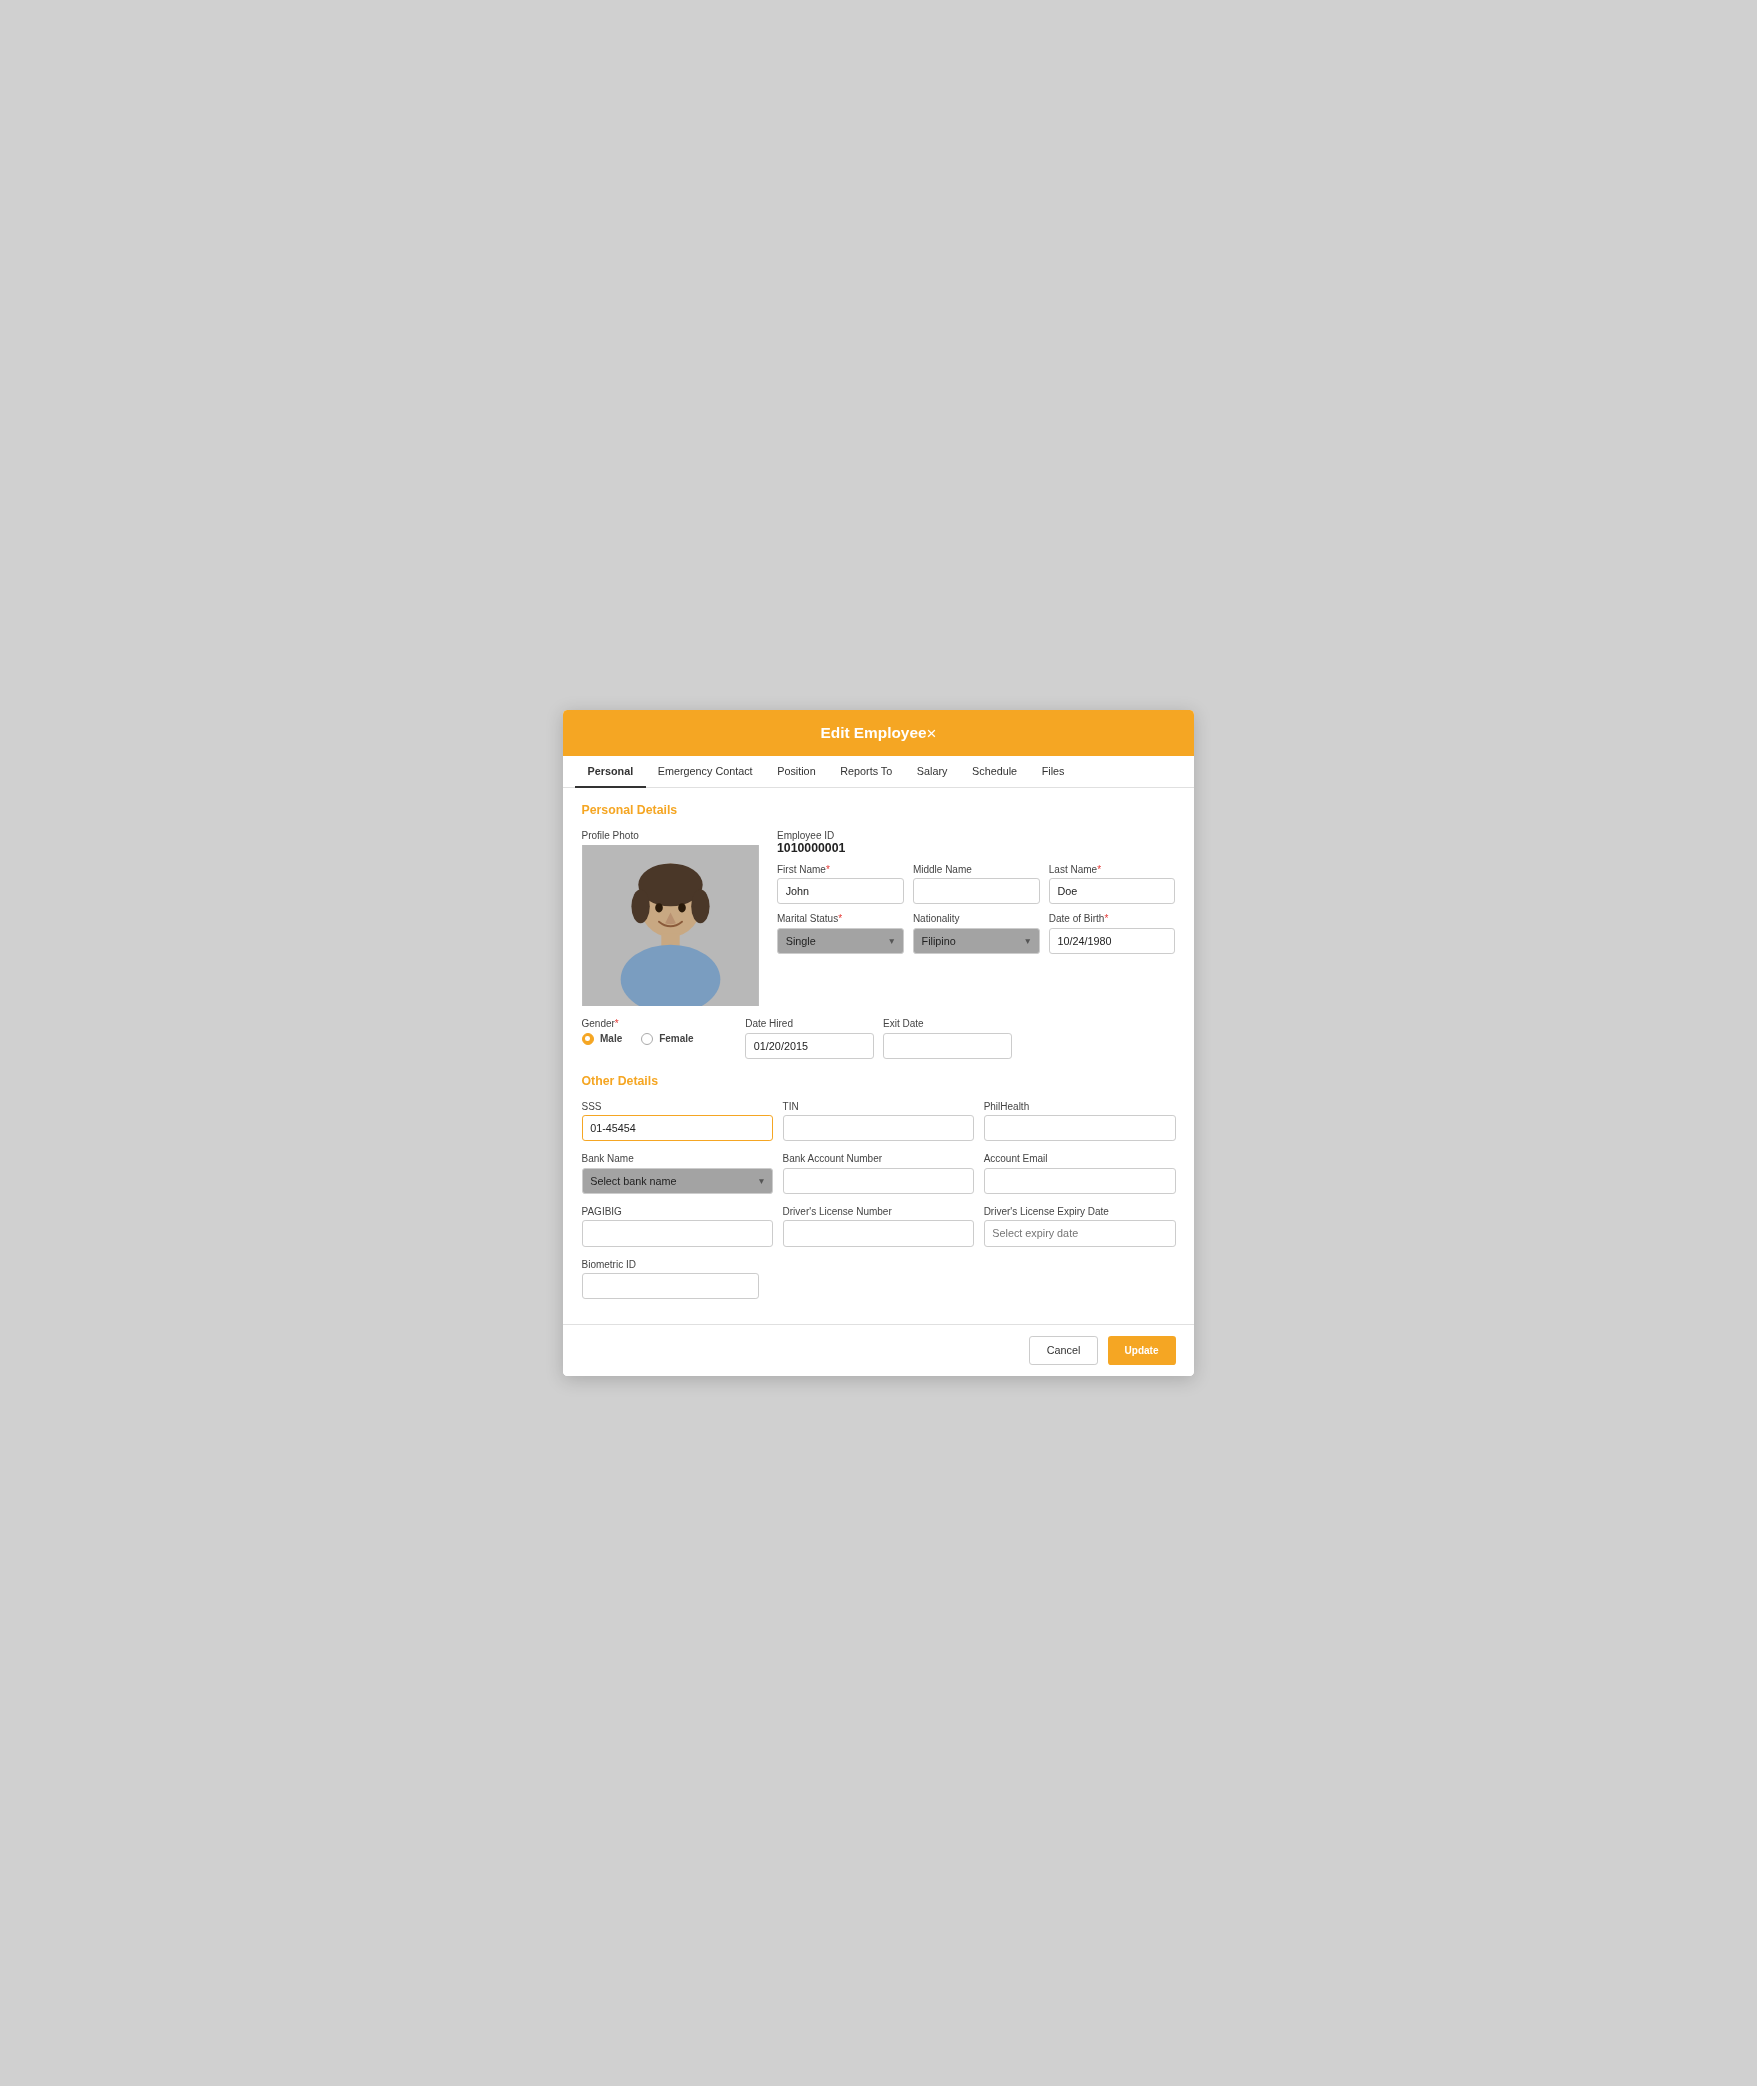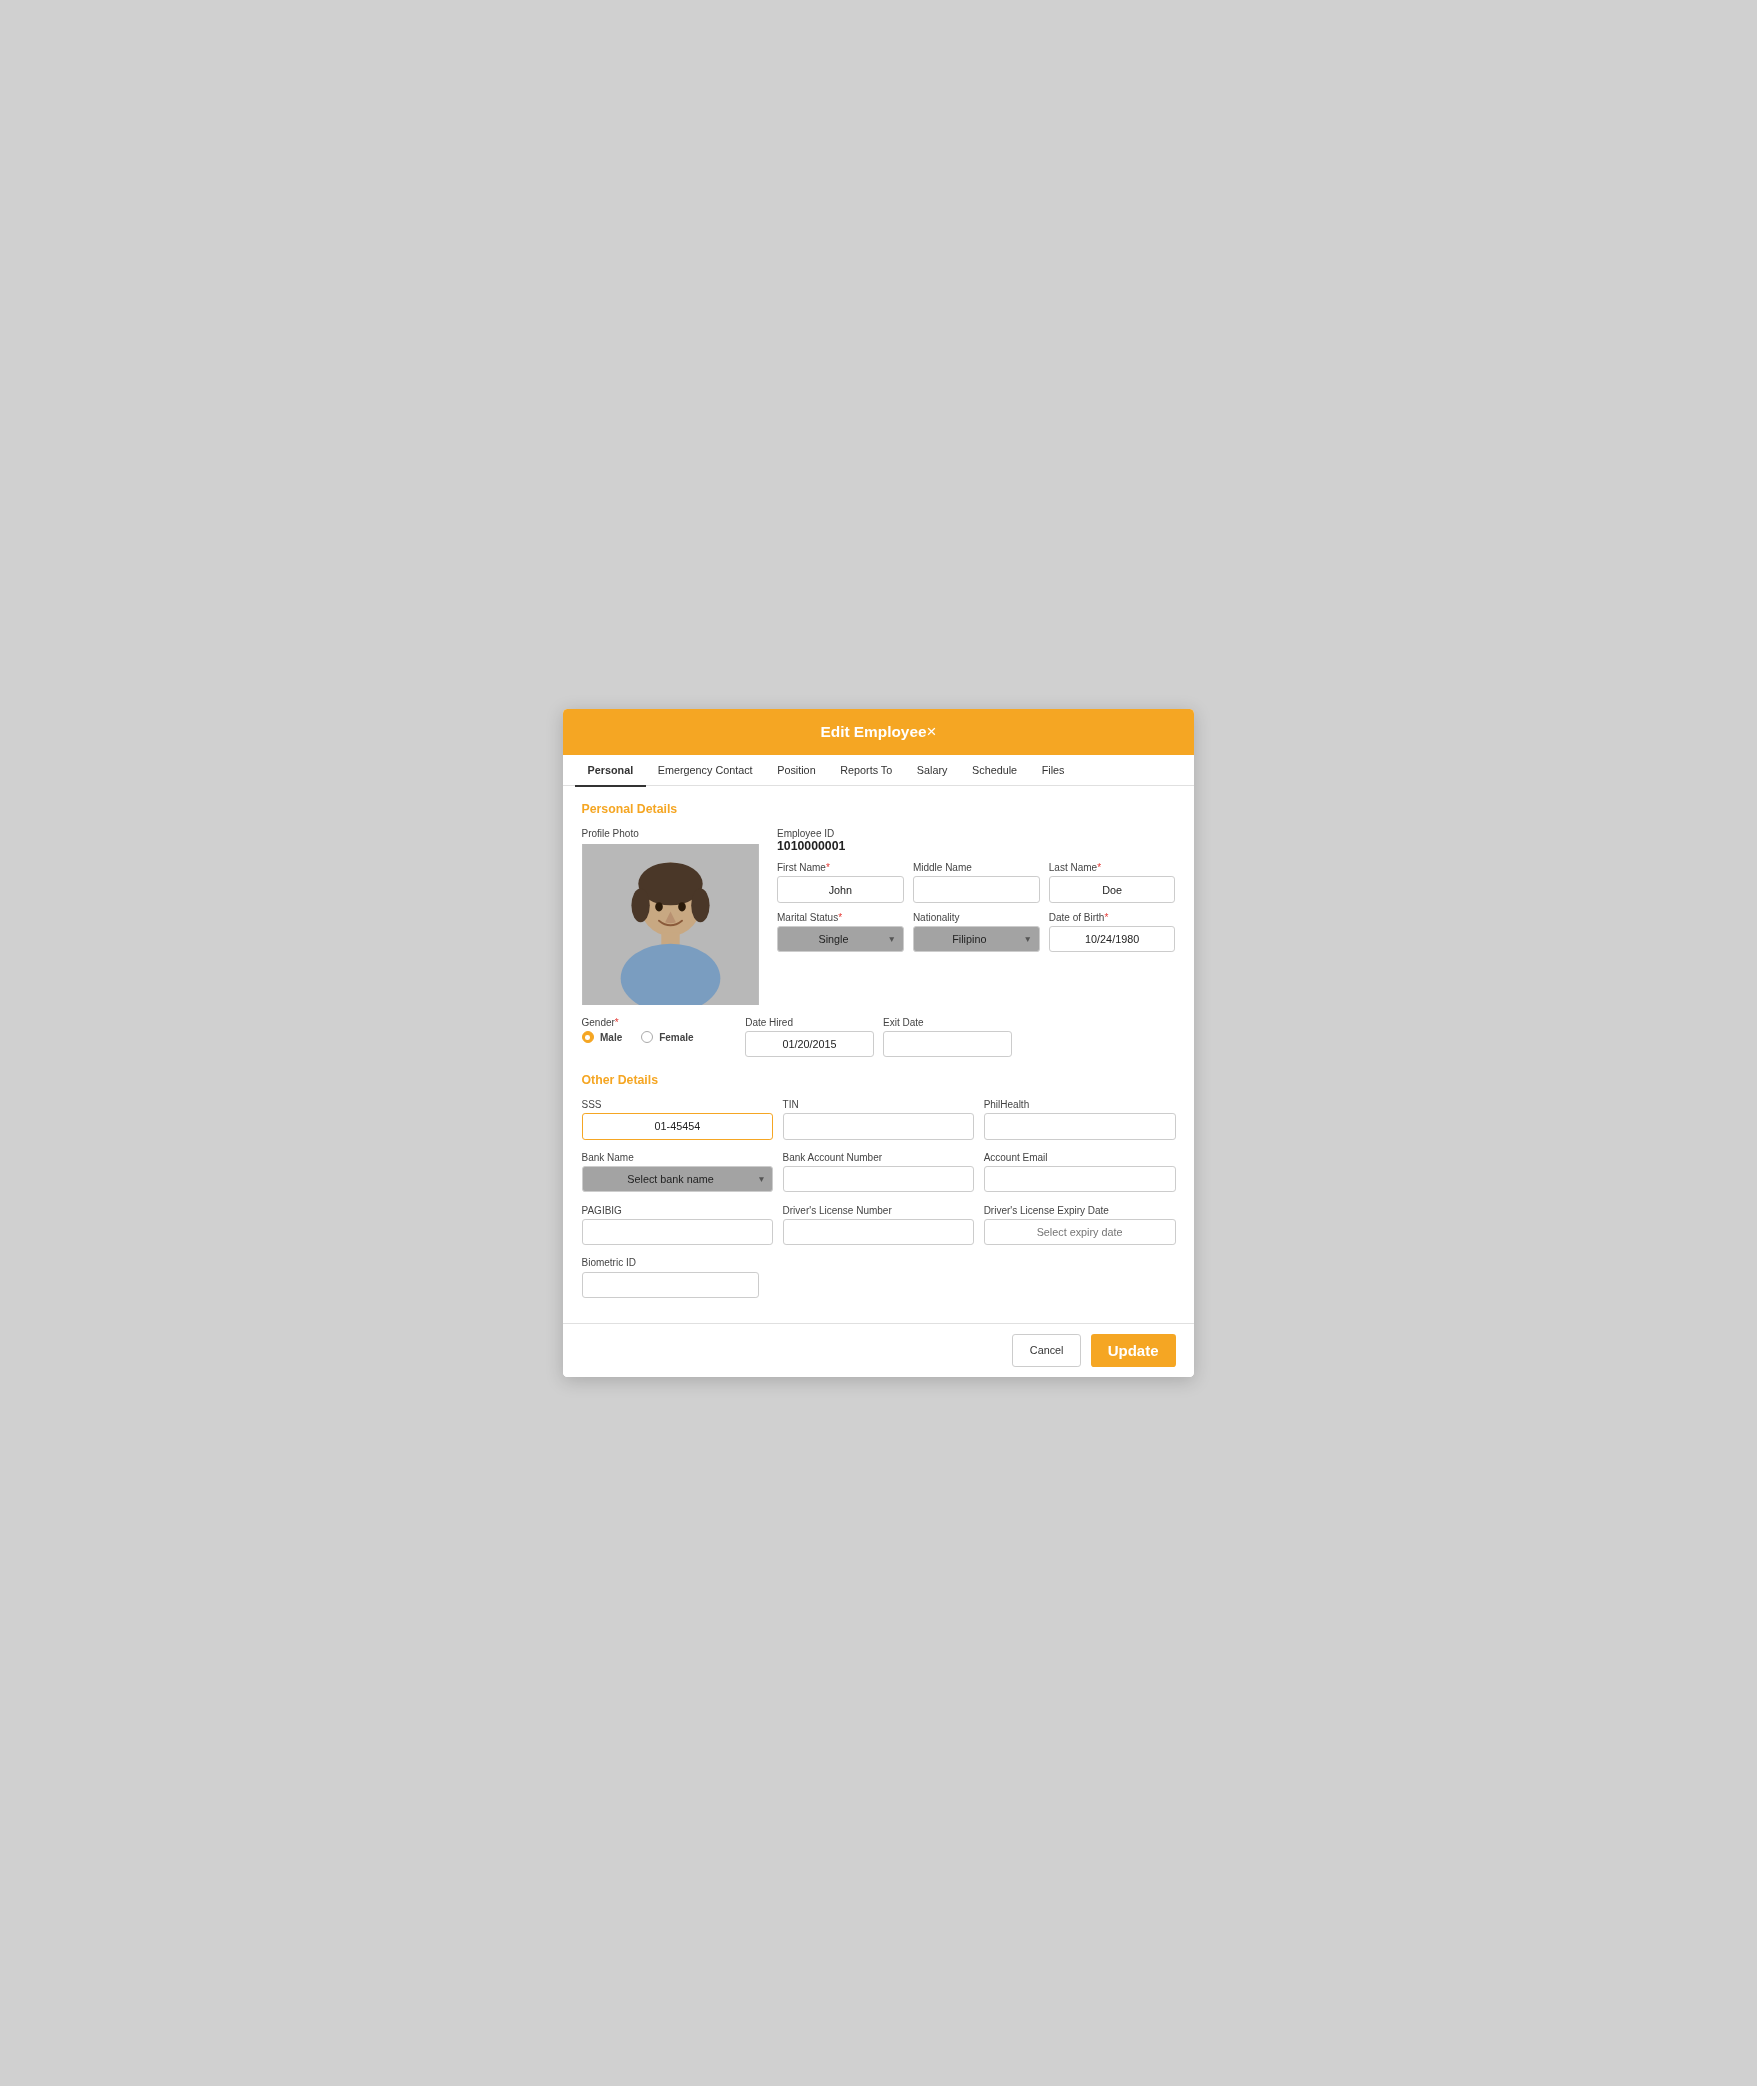--- a/index.html
+++ b/index.html
@@ -135,21 +135,20 @@
       color: #e53935;
     }
     .form-control {
       border: 0.8px solid #ccc;
       border-radius: 3.1px;
       padding: 6.2px 7.7px;
       font-size: 10.8px;
       color: #222;
       outline: none;
       width: 100%;
-      text-align: center;
     }
     .form-control.active-input {
       border-color: #F5A623;
     }
     select.form-control {
       appearance: none;
       -webkit-appearance: none;
       background: #a3a3a3;
       padding-right: 21.5px;
       cursor: pointer;
@@ -229,21 +228,21 @@
       border-radius: 3.1px;
       font-size: 10.8px;
       cursor: pointer;
       color: #333;
     }
     .btn-update {
       padding: 7.7px 17px;
       background: #F5A623;
       border: none;
       border-radius: 3.1px;
-      font-size: 15px;
+      font-size: 10px;
       color: #fff;
       cursor: pointer;
       font-weight: bold;
     }
     .placeholder-gray {
       color: #aaa;
     }
   </style>
 </head>
 <body>

